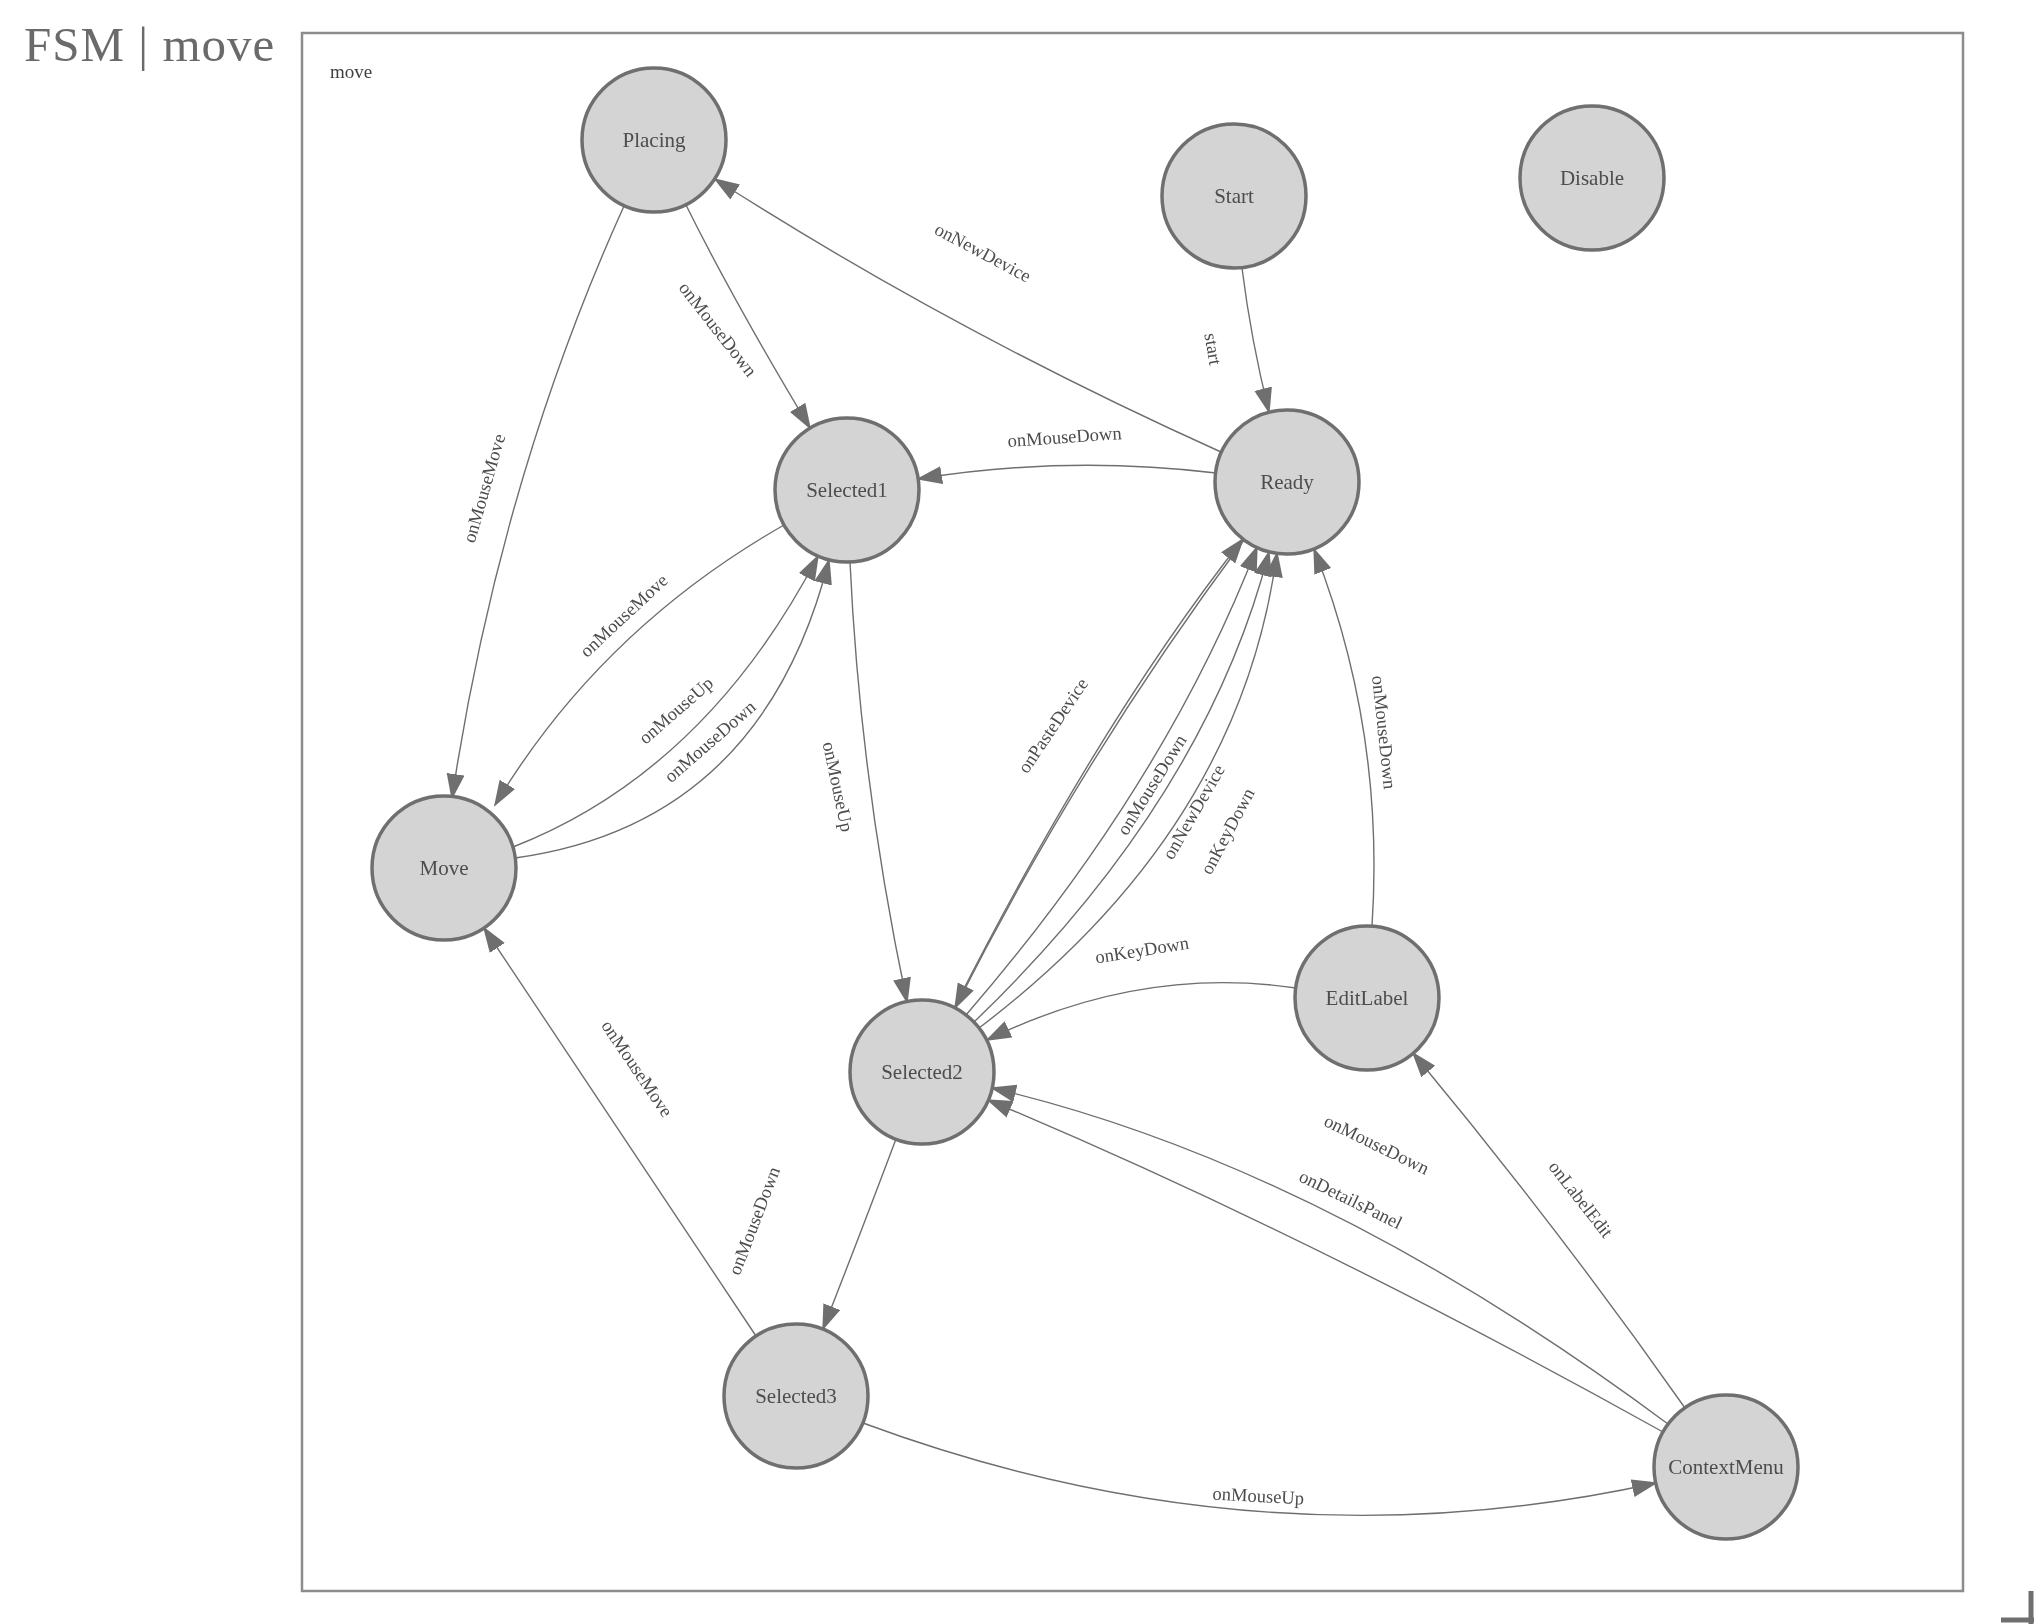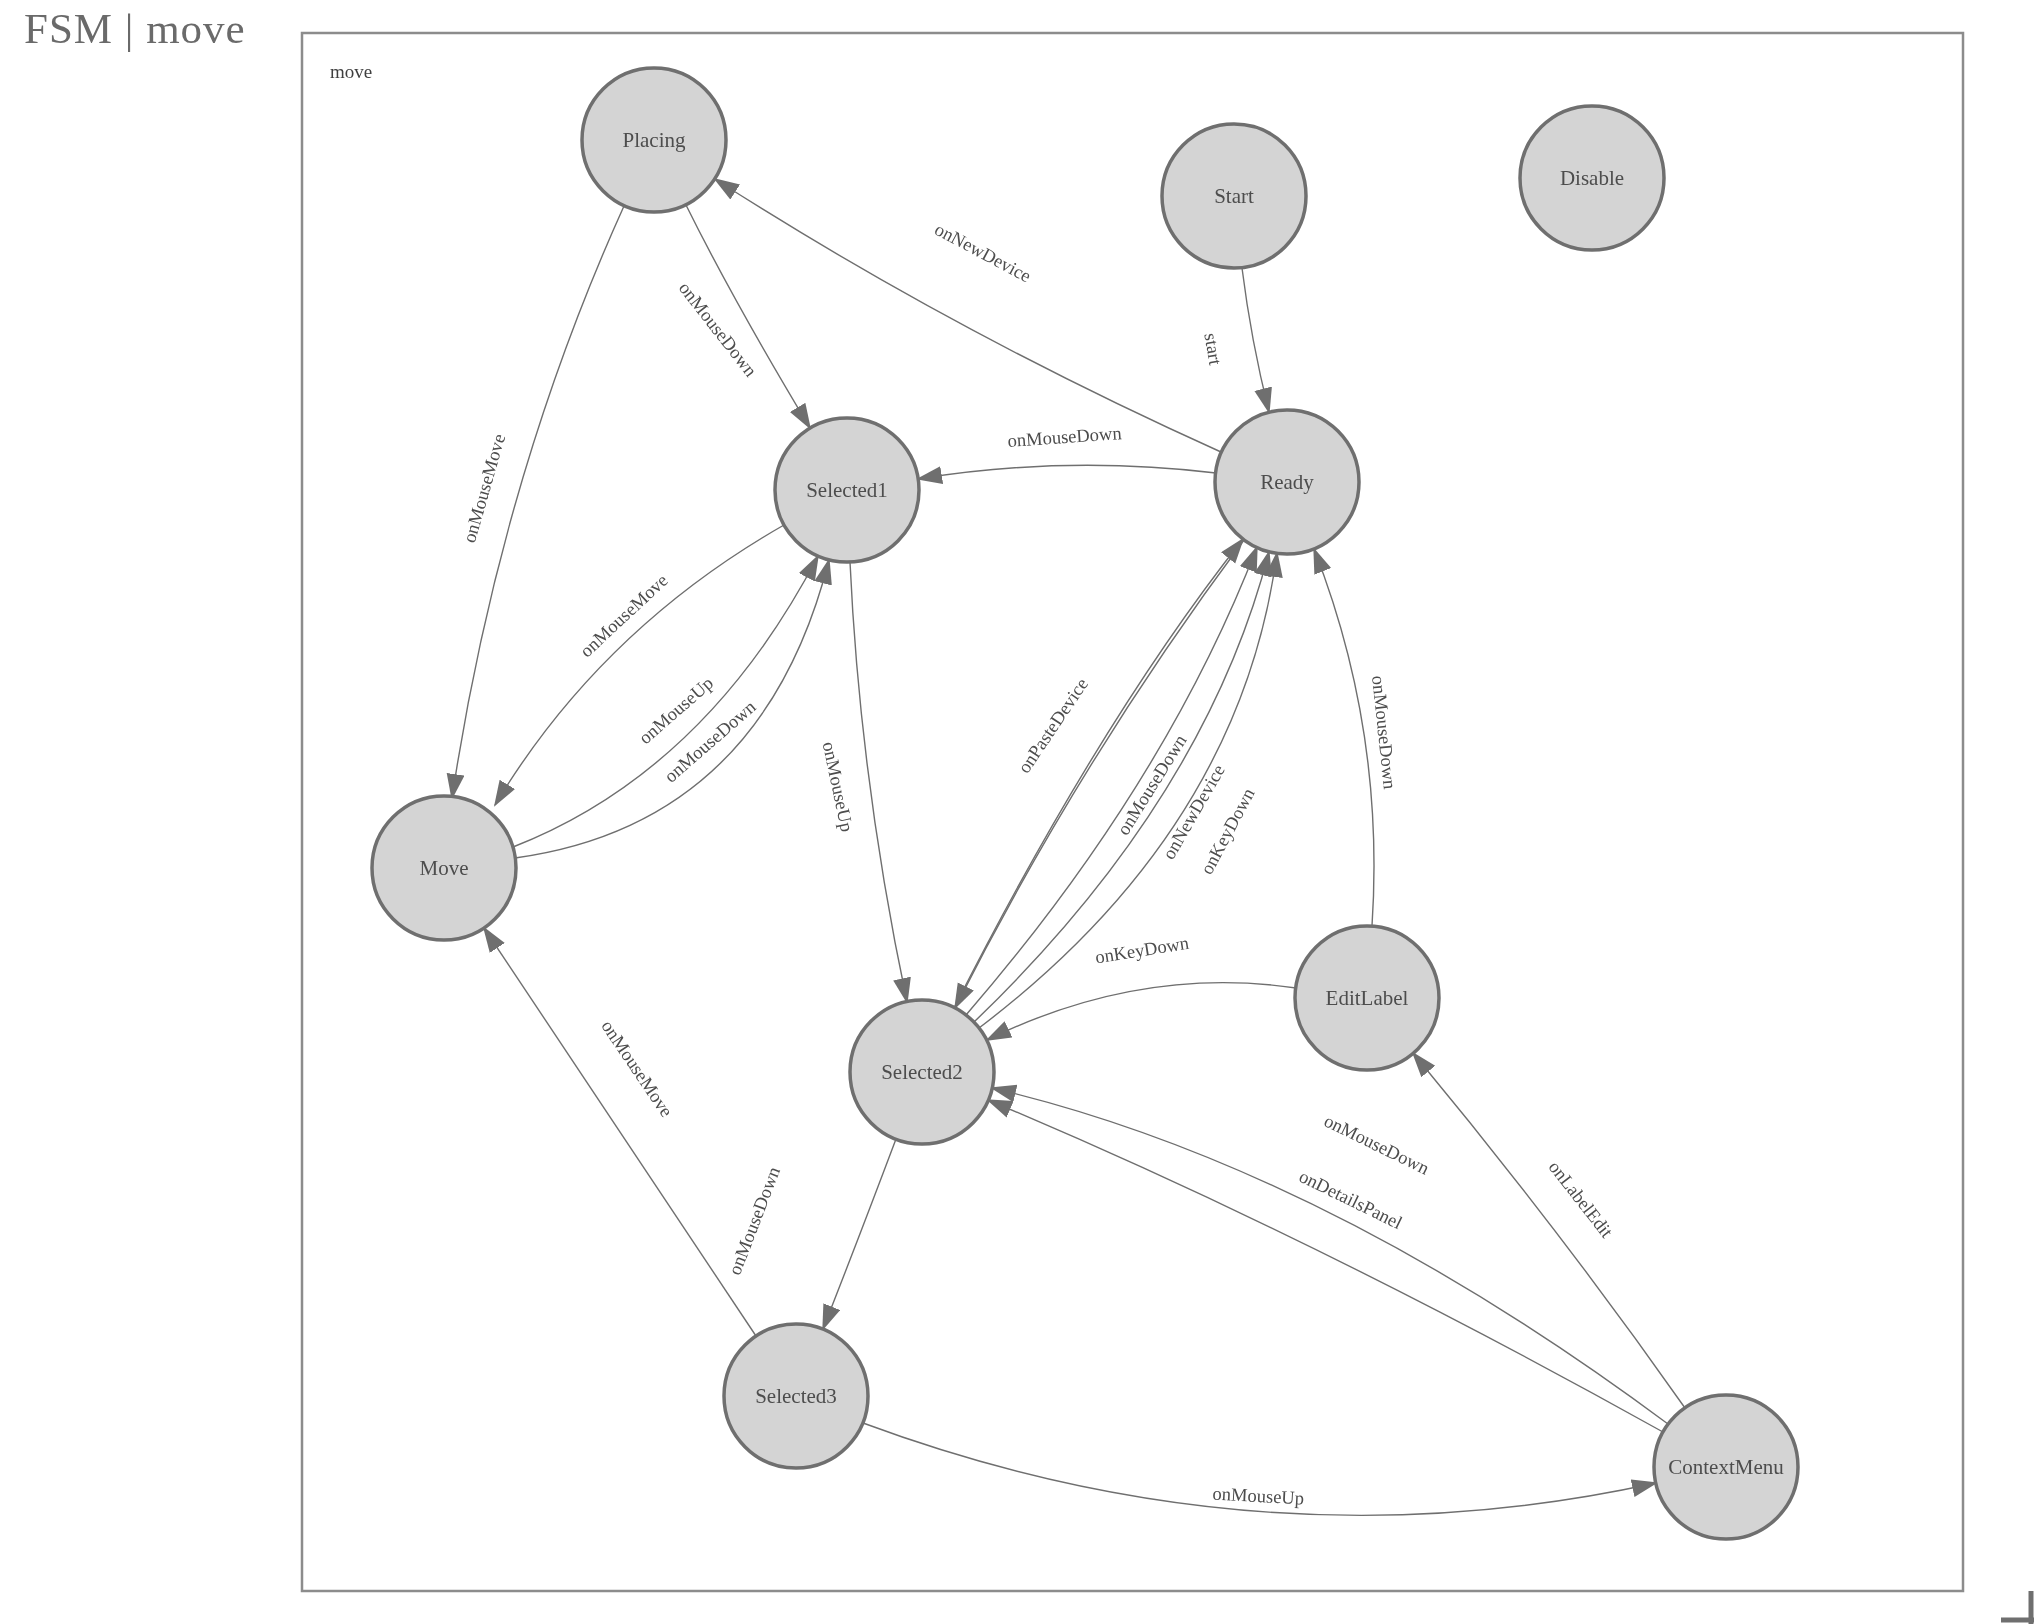--- a/index.html
+++ b/index.html
@@ -1,18 +1,18 @@
 <!DOCTYPE html>
 <html><head>
 <meta charset="utf-8">
 <style>
   html,body{margin:0;padding:0;background:#fff;}
   body{width:2034px;height:1624px;position:relative;font-family:"Liberation Serif","DejaVu Serif",serif;}
   #stage{position:absolute;left:0;top:0;width:2034px;height:1624px;}
-  #page-title{position:absolute;left:24px;top:4px;font-size:43px;letter-spacing:1px;}
+  #page-title{position:absolute;left:24px;top:16px;font-size:49px;letter-spacing:1px;}
   svg{position:absolute;left:0;top:0;}
   text{font-family:"Liberation Serif","DejaVu Serif",serif;}
   .state-label{font-size:21px;}
   .edge-label{font-size:18.5px;}
   .canvas-label{font-size:19px;}
 </style>
 </head>
 <body>
 
 <div id="stage">

